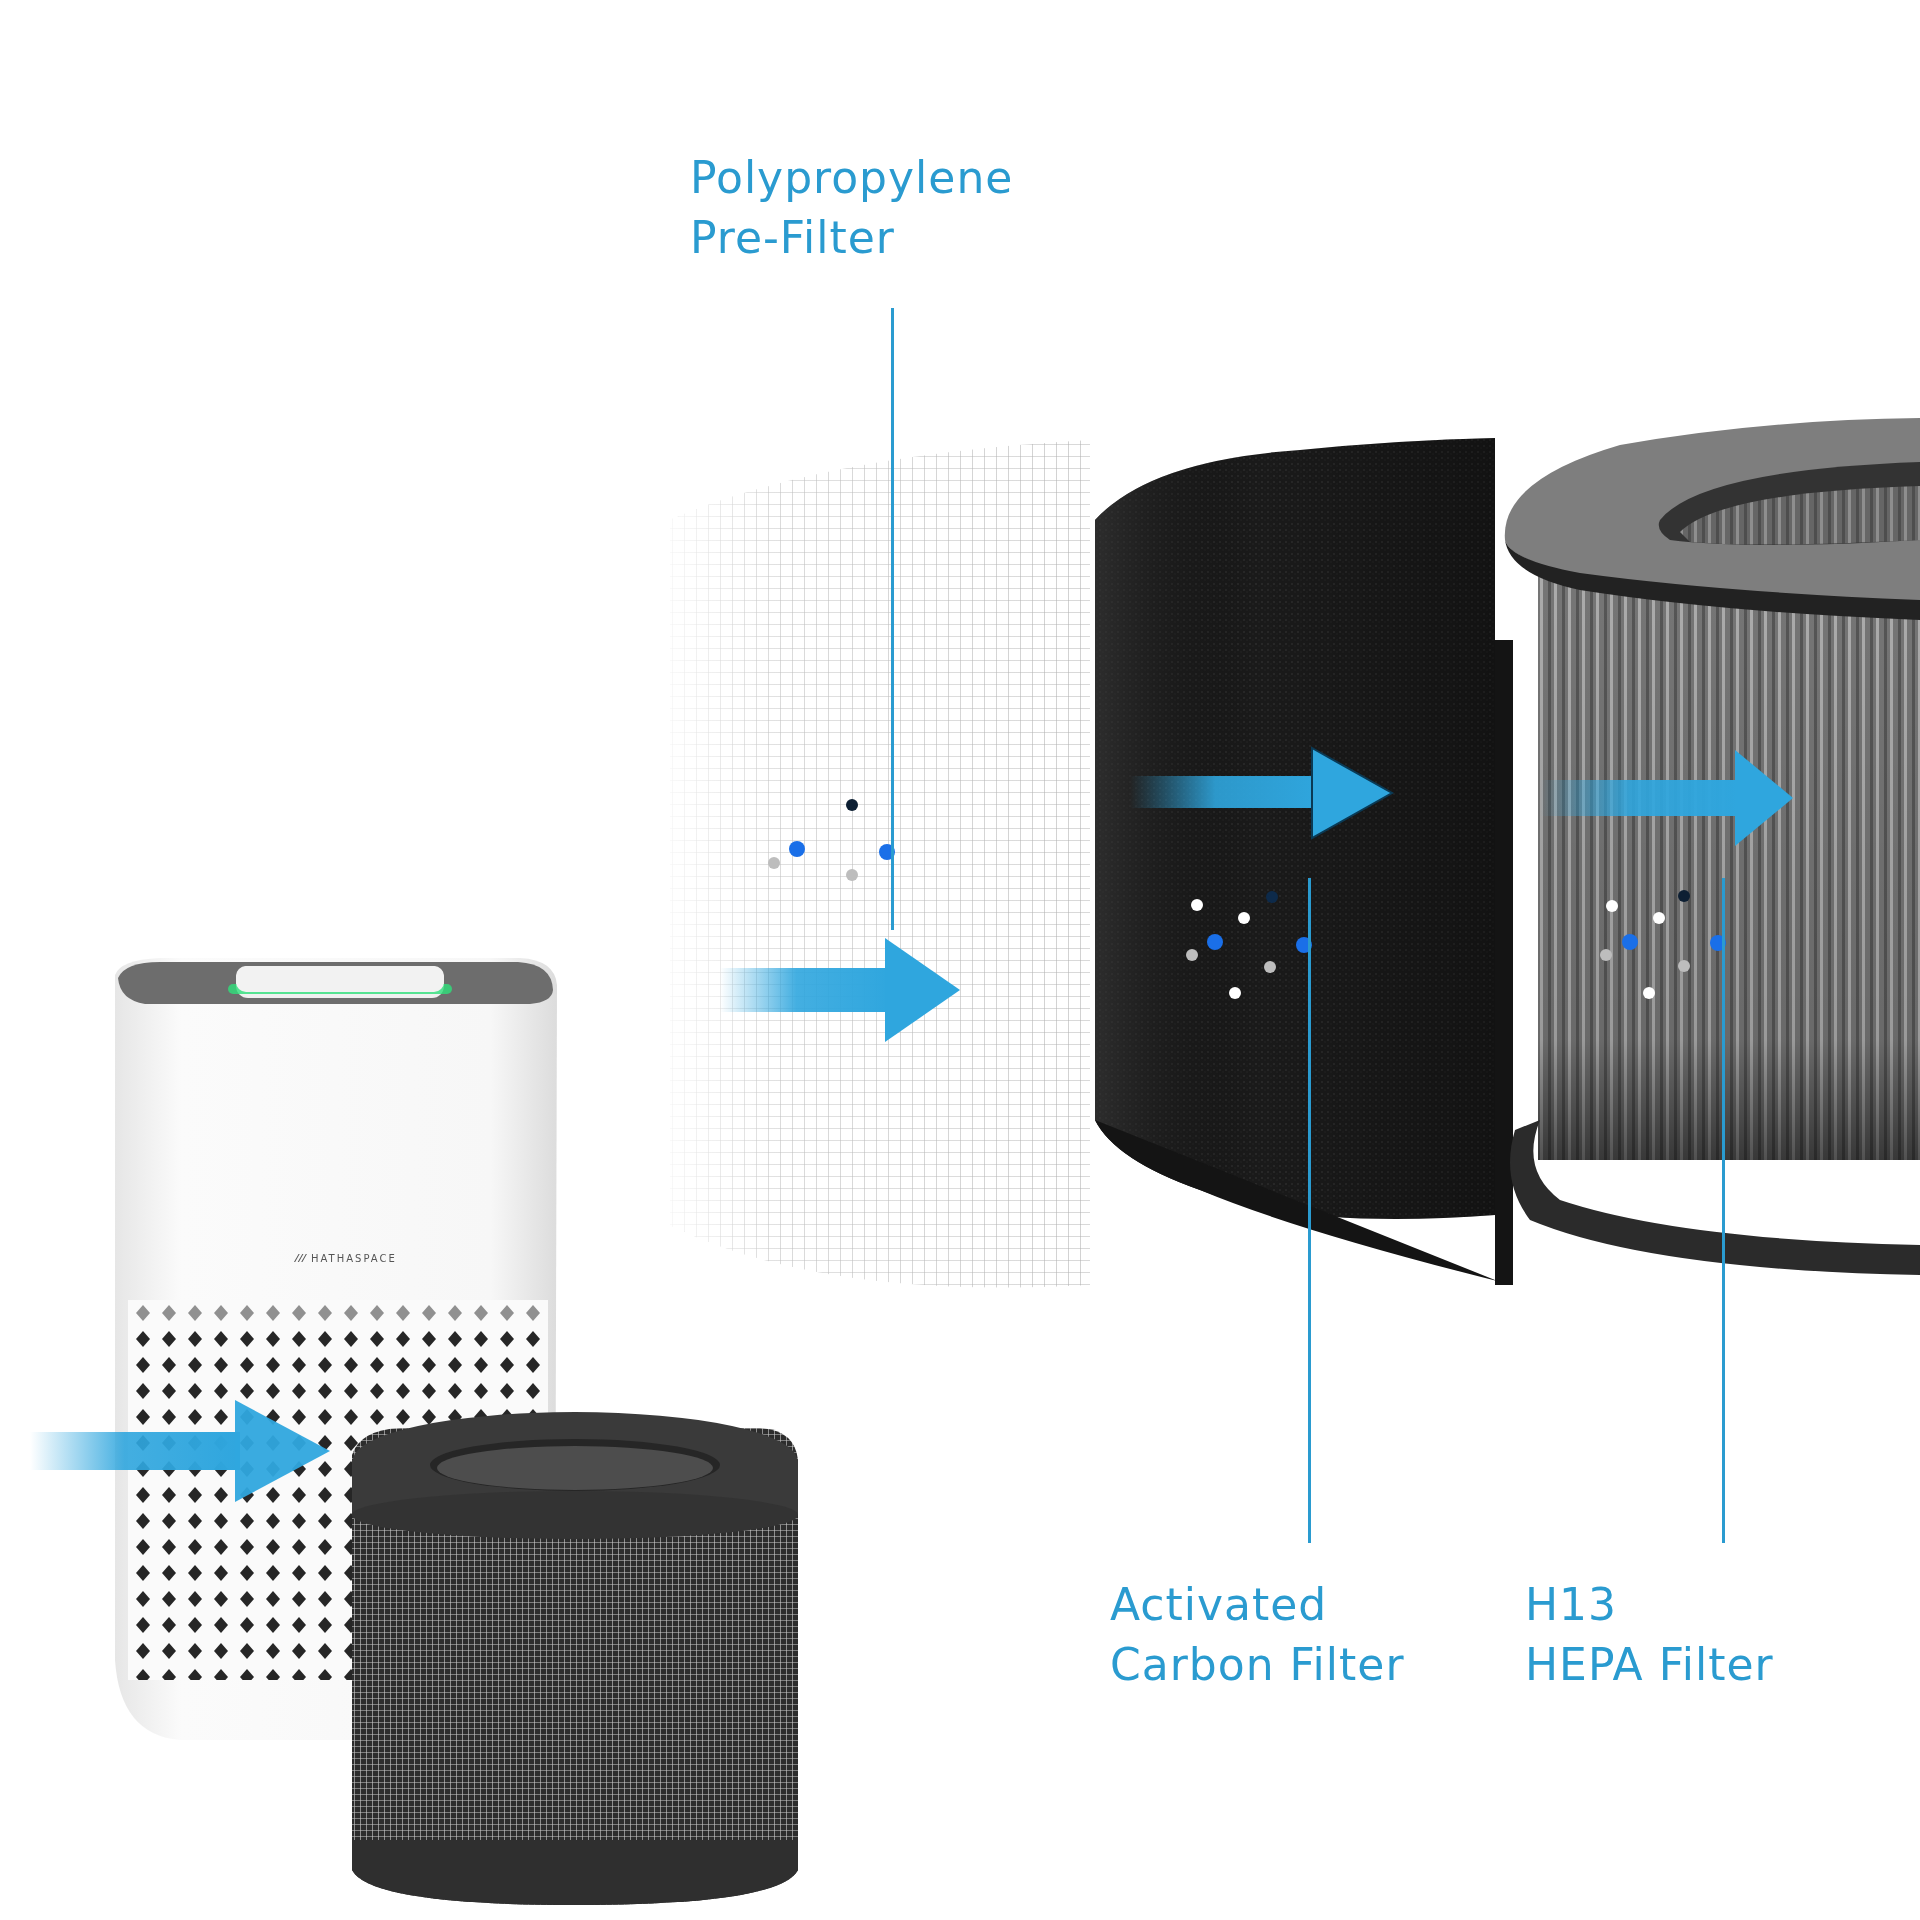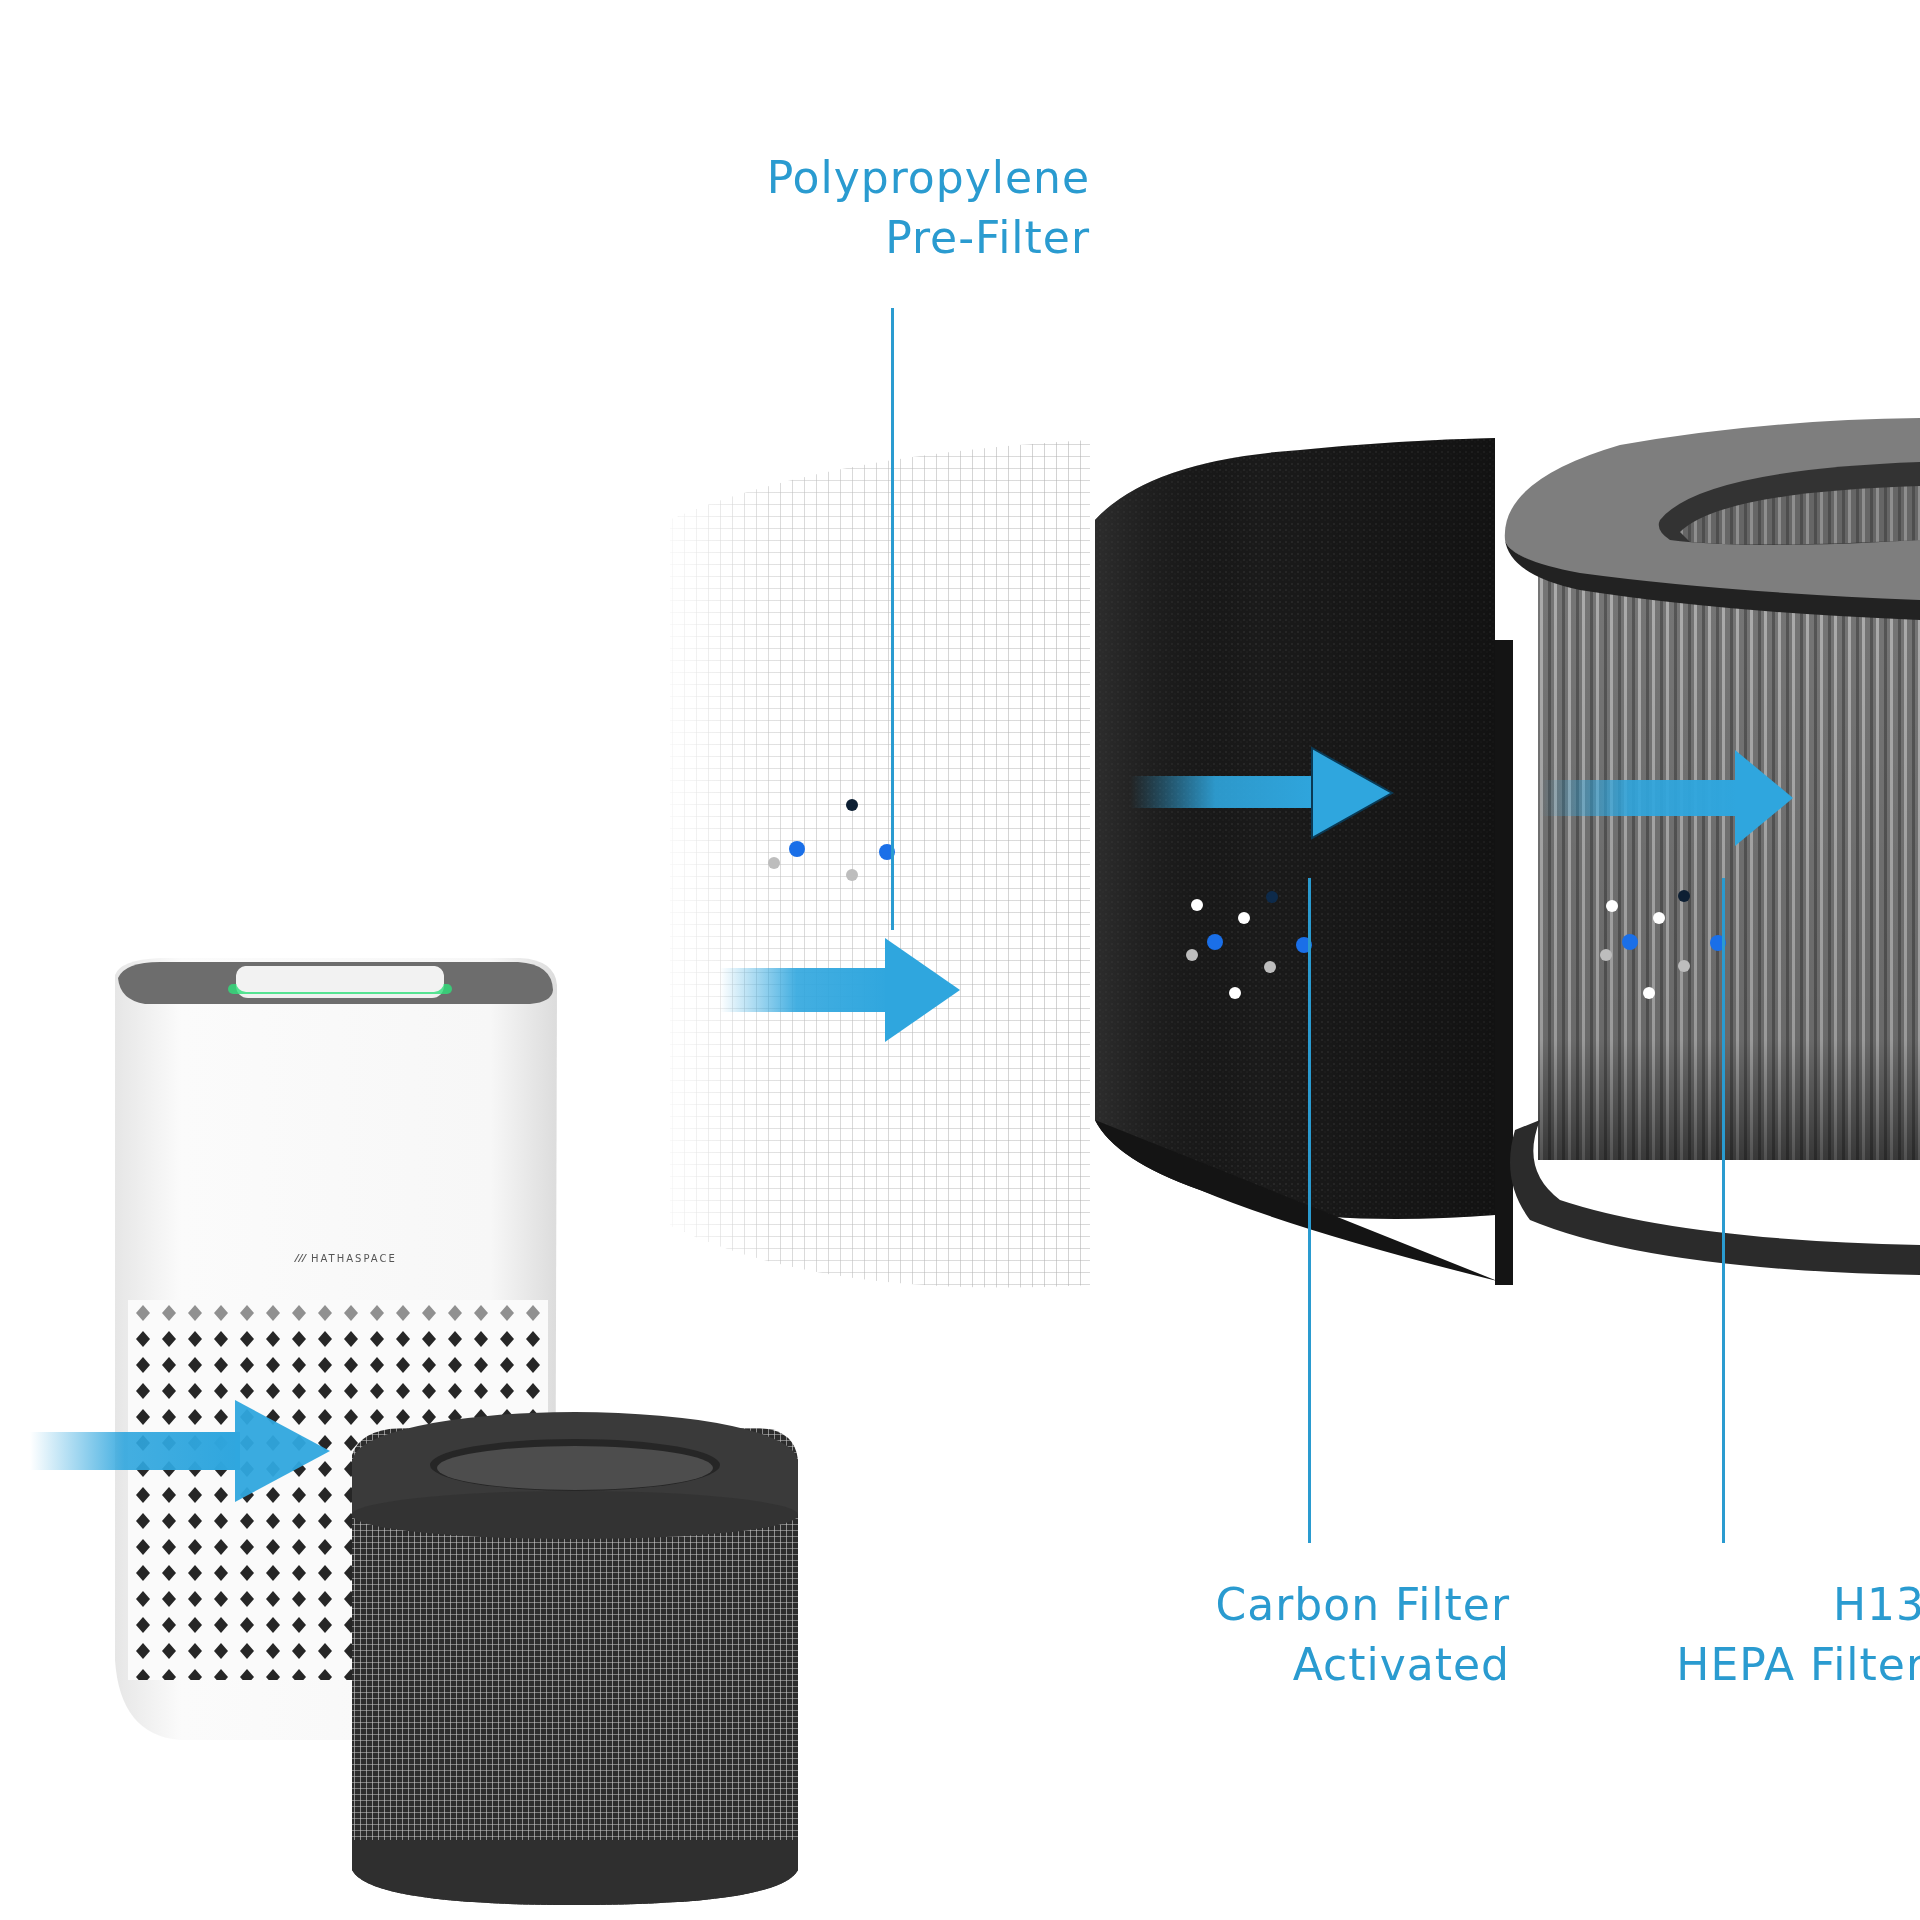--- a/index.html
+++ b/index.html
@@ -1,17 +1,17 @@
 <!DOCTYPE html>
 <html><head>
 <meta charset="utf-8">
 <style>
   html,body{margin:0;padding:0;background:#ffffff;}
   body{width:1920px;height:1920px;position:relative;overflow:hidden;font-family:"DejaVu Sans","Liberation Sans",sans-serif;}
-  .label{position:absolute;color:#2a9bd0;font-size:44px;line-height:60px;text-align:right;letter-spacing:1px;white-space:nowrap;font-family:"DejaVu Sans",sans-serif;}
+  .label{position:absolute;color:#2a9bd0;font-size:44px;line-height:60px;text-align:left;letter-spacing:1px;white-space:nowrap;font-family:"DejaVu Sans",sans-serif;}
   .label div{display:block;}
   .leader{position:absolute;width:3px;background:#2a9bd0;}
   svg{display:block;}
 </style>
 </head>
 <body>
 
 <svg style="position:absolute;left:0;top:0" width="1920" height="1920">
   <defs>
     <pattern id="mesh" width="12" height="12" patternUnits="userSpaceOnUse">
@@ -147,19 +147,19 @@
 
 <div style="position:absolute;left:296px;top:1253px;font-size:10px;letter-spacing:2px;color:#555;font-family:'DejaVu Sans',sans-serif;">
   <span style="font-weight:bold;margin-right:4px;">⁄⁄⁄</span><span>HATHASPACE</span>
 </div>
 
 <div class="label" style="left:690px;top:148px;width:400px;">
   <div>Polypropylene</div>
   <div>Pre-Filter</div>
 </div>
 <div class="label" style="left:1110px;top:1575px;width:400px;">
+  <div>Activated</div>
   <div>Carbon Filter</div>
-  <div>Activated</div>
 </div>
 <div class="label" style="left:1525px;top:1575px;width:400px;">
   <div>H13</div>
   <div>HEPA Filter</div>
 </div>
 
 </body></html>

